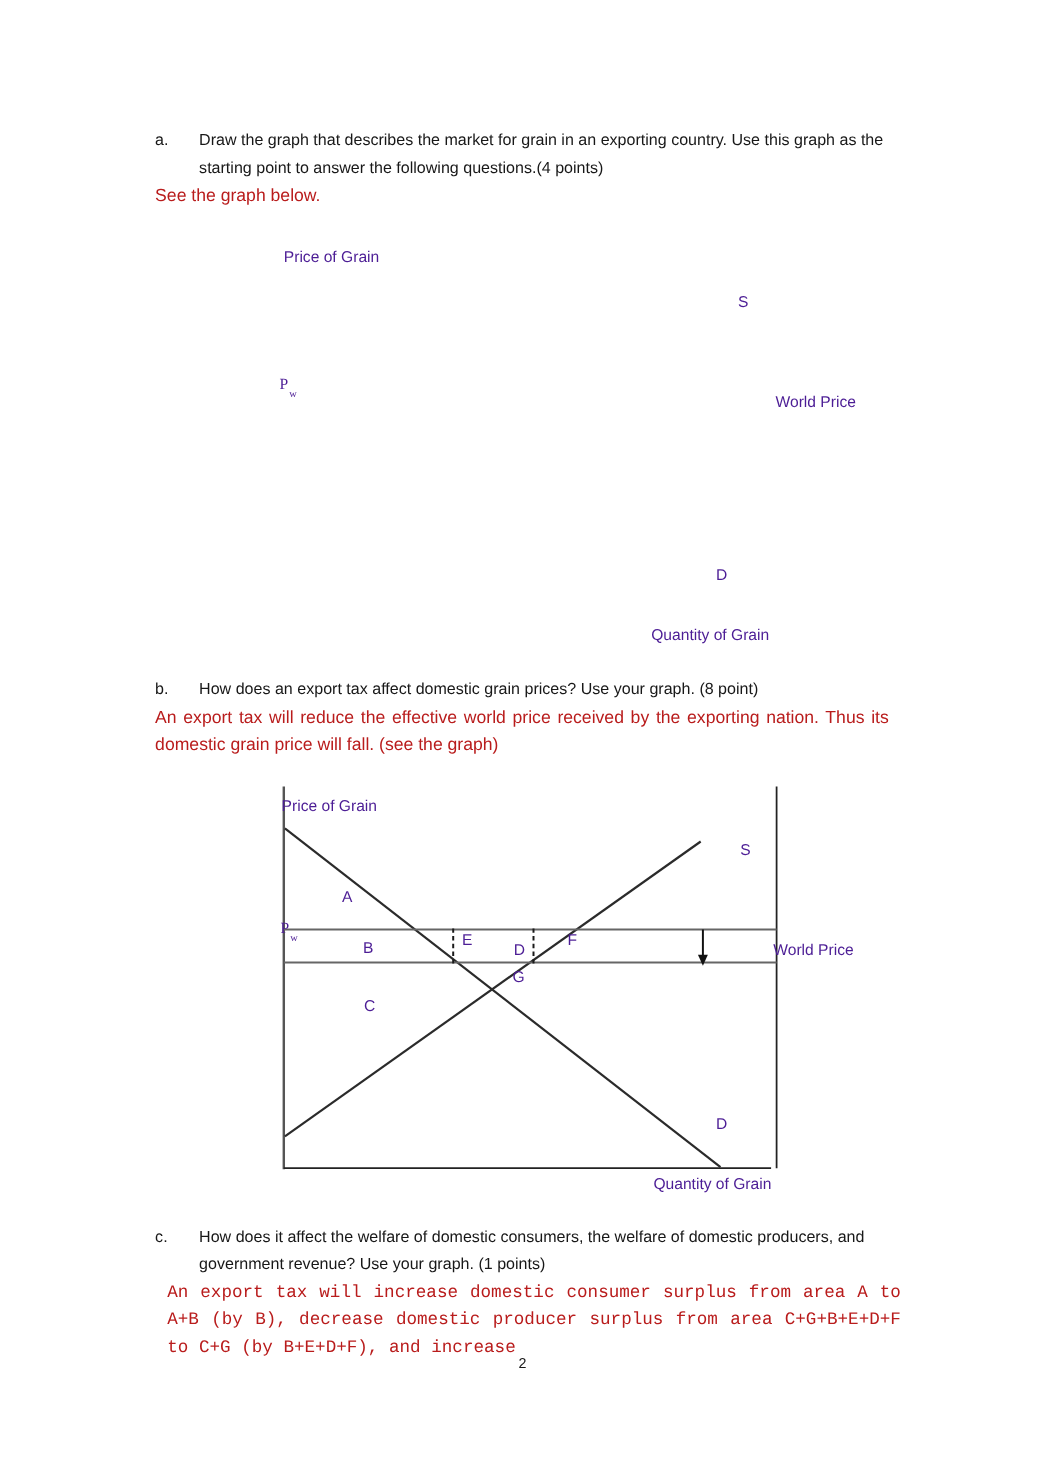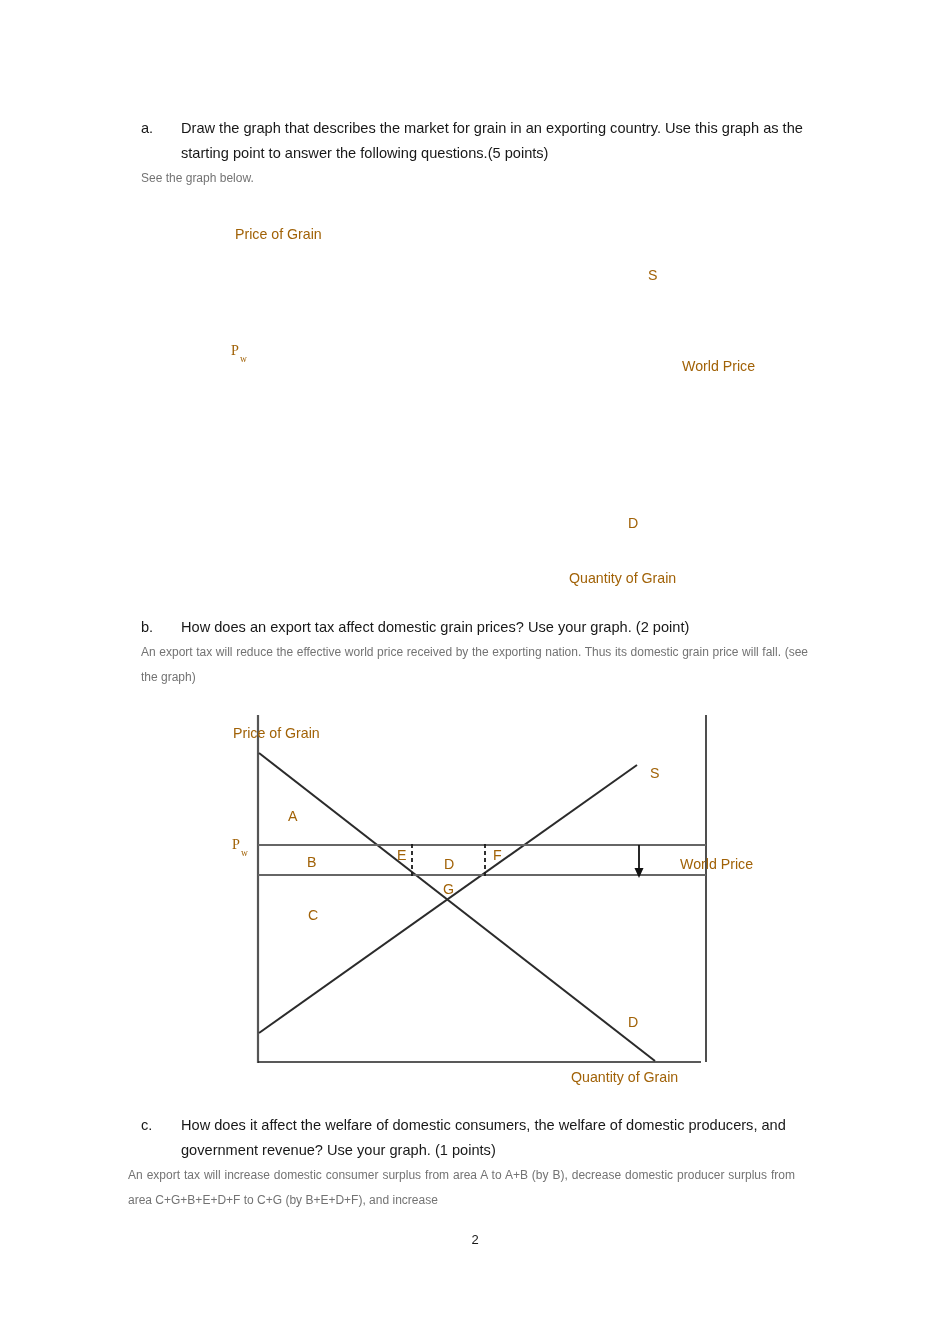--- a/index.html
+++ b/index.html
@@ -19,23 +19,23 @@
     position: absolute;
     inset: 0;
     width: 950px;
     height: 1344px;
     background: #ffffff;
   }
 
   
   .para {
     position: absolute;
-    font-size: 12px;
+    font-size: 16px;
     line-height: 25px;
-    color: #737373;
+    color: #b91c1c;
   }
   .para.just { text-align: justify; text-align-last: left; }
 
   .list-item {
     position: absolute;
     font-size: 14.6px;
     line-height: 25px;
     color: #181818;
   }
   .list-marker {
@@ -50,22 +50,23 @@
   }
 
   
   .graph {
     position: absolute;
   }
   .glabel {
     position: absolute;
     font-size: 14.2px;
     line-height: 1;
-    color: #a16207;
+    color: #4c1d95;
     white-space: nowrap;
+    margin-left: 23px;
   }
   .glabel.sub-wrap { font-size: 14.2px; font-family: Liberation Serif, serif; }
   .glabel .sub {
     font-size: 9.5px;
     vertical-align: sub;
     position: relative;
     left: 1px;
     top: 3px;
   }
   .graph svg {
@@ -83,21 +84,21 @@
     color: #181818;
   }
 </style>
 </head>
 <body>
 
 <div class="page">
 
   <div class="list-item" style="left:141px; top:116px; width:700px;">
     <span class="list-marker">a.</span>
-    <span class="list-body">Draw the graph that describes the market for grain in an exporting country. Use this graph as the starting point to answer the following questions.(5 points)</span>
+    <span class="list-body">Draw the graph that describes the market for grain in an exporting country. Use this graph as the starting point to answer the following questions.(4 points)</span>
   </div>
 
   <div class="para" style="left:141px; top:166px; width:700px;">See the graph below.</div>
 
   <div class="graph" style="left:225px; top:215px; width:500px; height:385px;">
 
     <div class="glabel" style="left:10px; top:12px;">Price of Grain</div>
 
     <div class="glabel" style="left:423px; top:53px;">S</div>
 
@@ -107,21 +108,21 @@
 
     <div class="glabel" style="left:457px; top:144px;">World Price</div>
 
     <div class="glabel" style="left:403px; top:301px;">D</div>
 
     <div class="glabel" style="left:344px; top:356px;">Quantity of Grain</div>
   </div>
 
   <div class="list-item" style="left:141px; top:615px; width:700px;">
     <span class="list-marker">b.</span>
-    <span class="list-body">How does an export tax affect domestic grain prices? Use your graph. (2 point)</span>
+    <span class="list-body">How does an export tax affect domestic grain prices? Use your graph. (8 point)</span>
   </div>
 
   <div class="para just" style="left:141px; top:640px; width:667px;">An export tax will reduce the effective world price received by the exporting nation. Thus its domestic grain price will fall. (see the graph)</div>
 
   <div class="graph" style="left:225px; top:705px; width:500px; height:390px;">
 
     <svg width="500" height="390" viewBox="0 0 500 390">
 
       <line x1="33" y1="10" x2="33" y2="358" stroke="#555555" stroke-width="2.2"></line>
 
@@ -174,17 +175,17 @@
     <div class="glabel" style="left:403px; top:310px;">D</div>
 
     <div class="glabel" style="left:346px; top:365px;">Quantity of Grain</div>
   </div>
 
   <div class="list-item" style="left:141px; top:1113px; width:700px;">
     <span class="list-marker">c.</span>
     <span class="list-body">How does it affect the welfare of domestic consumers, the welfare of domestic producers, and government revenue? Use your graph. (1 points)</span>
   </div>
 
-  <div class="para just" style="left:128px; top:1163px; width:667px;">An export tax will increase domestic consumer surplus from area A to A+B (by B), decrease domestic producer surplus from area C+G+B+E+D+F to C+G (by B+E+D+F), and increase</div>
+  <div class="para just" style="left:152px; top:1163px; width:667px;font-family:Liberation Mono, monospace;">An export tax will increase domestic consumer surplus from area A to A+B (by B), decrease domestic producer surplus from area C+G+B+E+D+F to C+G (by B+E+D+F), and increase</div>
 
   <div class="pagenum" style="left:0; top:1232px;">2</div>
 
 </div>
 
 </body></html>

